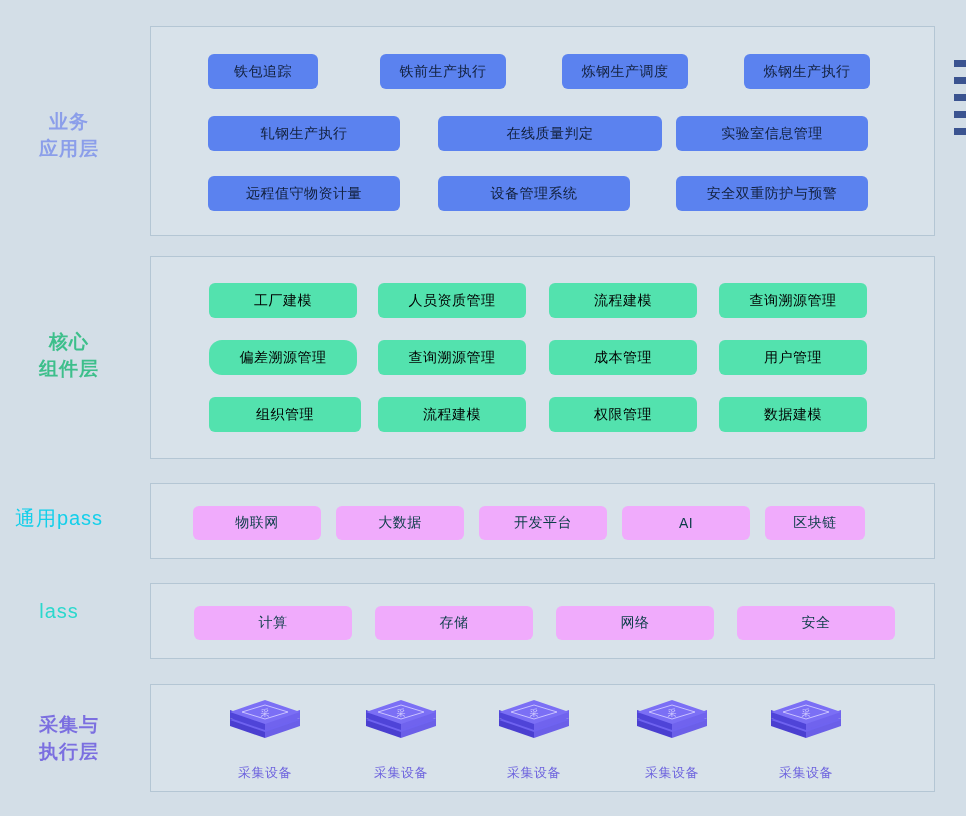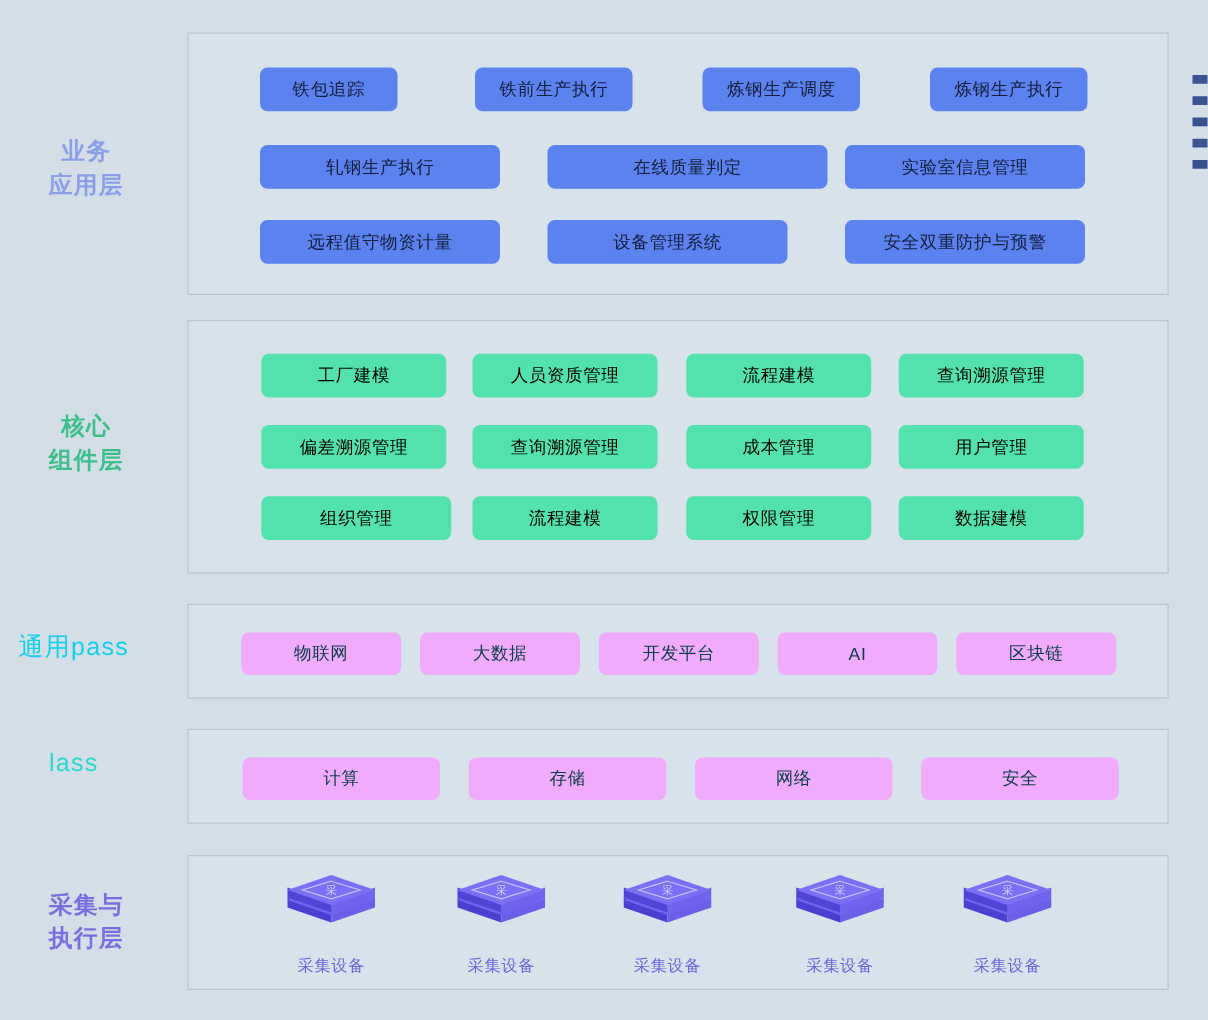--- a/index.html
+++ b/index.html
@@ -136,39 +136,39 @@
   <div class="layer-label" style="left:4px; top:328px; color:#3dbf8b;">核心
 组件层</div>
 
   <div class="panel" style="left:150px; top:256px; width:785px; height:203px;"></div>
 
   <div class="box green" style="left:209px; top:283px; width:148px; height:35px;">工厂建模</div>
   <div class="box green" style="left:378px; top:283px; width:148px; height:35px;">人员资质管理</div>
   <div class="box green" style="left:549px; top:283px; width:148px; height:35px;">流程建模</div>
   <div class="box green" style="left:719px; top:283px; width:148px; height:35px;">查询溯源管理</div>
 
-  <div class="box green" style="left:209px; top:340px; width:148px; height:35px;">偏差溯源管理</div>
+  <div class="box green" style="left:209px; top:340px; width:148px; height:35px;border-radius:13px;">偏差溯源管理</div>
   <div class="box green" style="left:378px; top:340px; width:148px; height:35px;">查询溯源管理</div>
   <div class="box green" style="left:549px; top:340px; width:148px; height:35px;">成本管理</div>
   <div class="box green" style="left:719px; top:340px; width:148px; height:35px;">用户管理</div>
 
   <div class="box green" style="left:209px; top:397px; width:152px; height:35px;">组织管理</div>
   <div class="box green" style="left:378px; top:397px; width:148px; height:35px;">流程建模</div>
   <div class="box green" style="left:549px; top:397px; width:148px; height:35px;">权限管理</div>
   <div class="box green" style="left:719px; top:397px; width:148px; height:35px;">数据建模</div>
 
   <div class="layer-label thin" style="left:-6px; top:505px; color:#13cfea; font-size:20px;">通用pass</div>
 
   <div class="panel" style="left:150px; top:483px; width:785px; height:76px;"></div>
 
   <div class="box cyan" style="left:193px; top:506px; width:128px; height:34px;">物联网</div>
   <div class="box cyan" style="left:336px; top:506px; width:128px; height:34px;">大数据</div>
   <div class="box cyan" style="left:479px; top:506px; width:128px; height:34px;">开发平台</div>
   <div class="box cyan" style="left:622px; top:506px; width:128px; height:34px;">AI</div>
-  <div class="box cyan" style="left:765px; top:506px; width:128px; height:34px;font-family:Liberation Serif, serif;">区块链</div>
+  <div class="box cyan" style="left:765px; top:506px; width:100px; height:34px;font-family:Liberation Serif, serif;">区块链</div>
 
   <div class="layer-label thin" style="left:-6px; top:598px; color:#2ad8cd; font-size:20px;">lass</div>
 
   <div class="panel" style="left:150px; top:583px; width:785px; height:76px;"></div>
 
   <div class="box cyan" style="left:194px; top:606px; width:158px; height:34px;">计算</div>
   <div class="box cyan" style="left:375px; top:606px; width:158px; height:34px;">存储</div>
   <div class="box cyan" style="left:556px; top:606px; width:158px; height:34px;">网络</div>
   <div class="box cyan" style="left:737px; top:606px; width:158px; height:34px;">安全</div>
 

